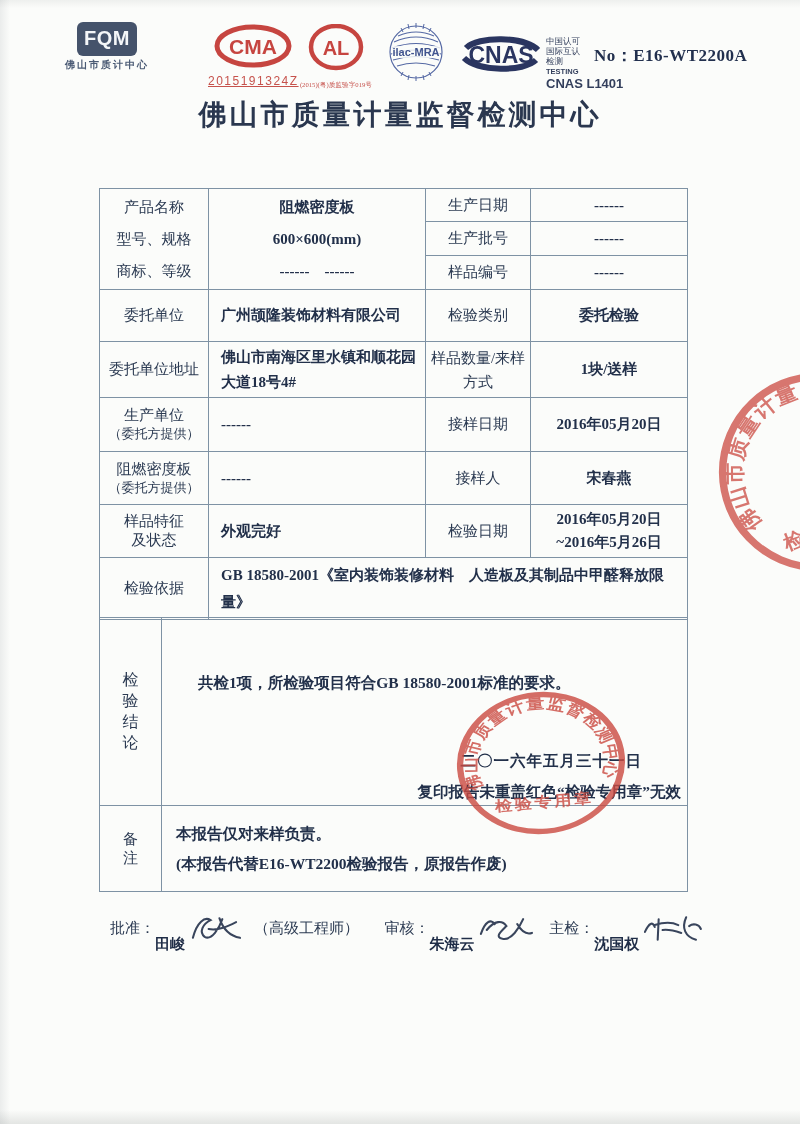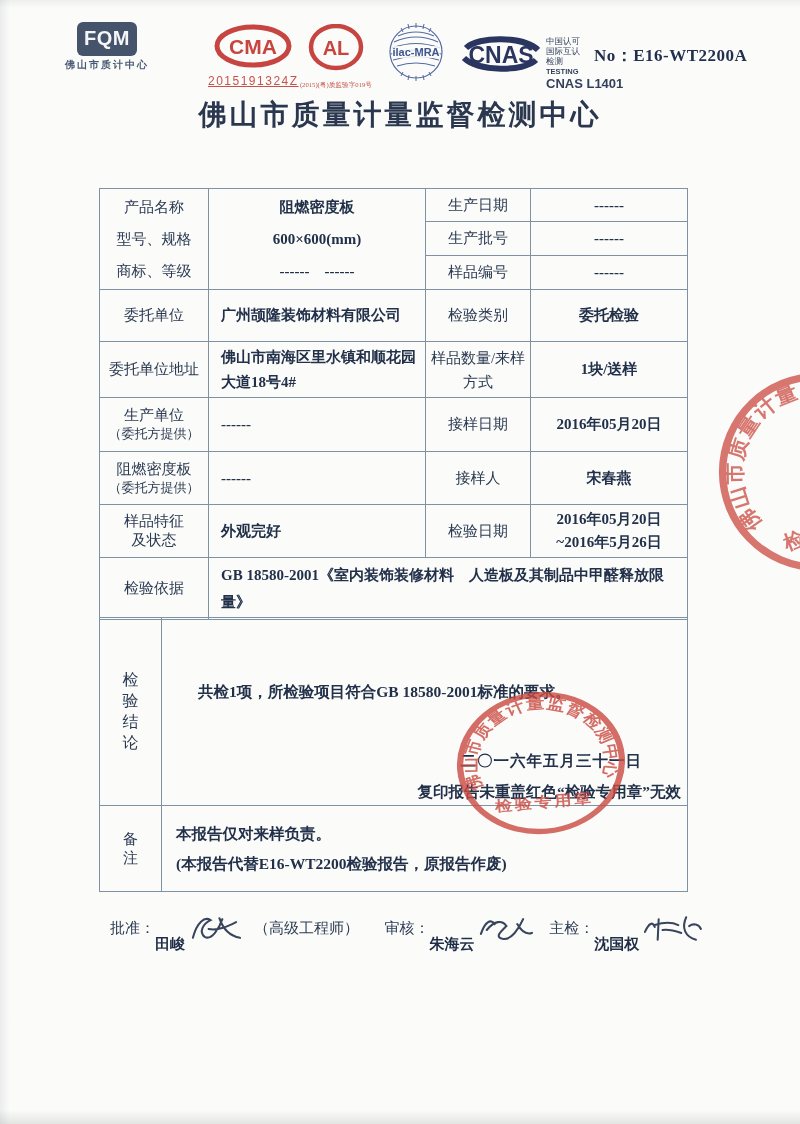--- a/index.html
+++ b/index.html
@@ -44,21 +44,21 @@
   td { border:1px solid #7e92a4; font-size:15px; color:#2b3a52; text-align:center; vertical-align:middle; padding:2px 4px; overflow:hidden; }
   td.lft { text-align:left; padding-left:12px; }
   .val { font-weight:bold; color:#22304a; }
   .sub { font-size:13px; }
   .l3 { line-height:32px; }
   .dates { line-height:23px; }
 
   .vlabel { display:flex; flex-direction:column; justify-content:space-between; align-items:center; height:100%; padding:12px 0; }
   .vlabel span { display:block; }
   .concl-cell { position:relative; vertical-align:top; }
-  .concl-text { position:absolute; left:36px; top:55px; font-weight:bold; color:#22304a; font-size:15.5px;margin-top:9px; }
+  .concl-text { position:absolute; left:36px; top:55px; font-weight:bold; color:#22304a; font-size:15.5px; }
   .concl-date { position:absolute; right:45px; top:133px; font-weight:bold; color:#22304a; font-size:15.5px; letter-spacing:1px; }
   .concl-copy { position:absolute; right:6px; top:164px; font-weight:bold; color:#22304a; font-size:15.5px;margin-left:40px; }
   .rmk { text-align:left; vertical-align:middle; padding-left:14px; font-weight:bold; color:#22304a; line-height:30px; font-size:15.5px; }
 
   
   .sigrow { position:absolute; left:110px; top:903px; width:600px; font-size:15px; color:#2b3a52; display:flex; align-items:center; white-space:nowrap; }
   .sigrow b { color:#1f2d47;margin-top:32px; }
   .sig { vertical-align:middle; margin:0 6px 0 2px; }
   .sig path { fill:none; stroke:#39455c; stroke-width:2.1; stroke-linecap:round; }
 

